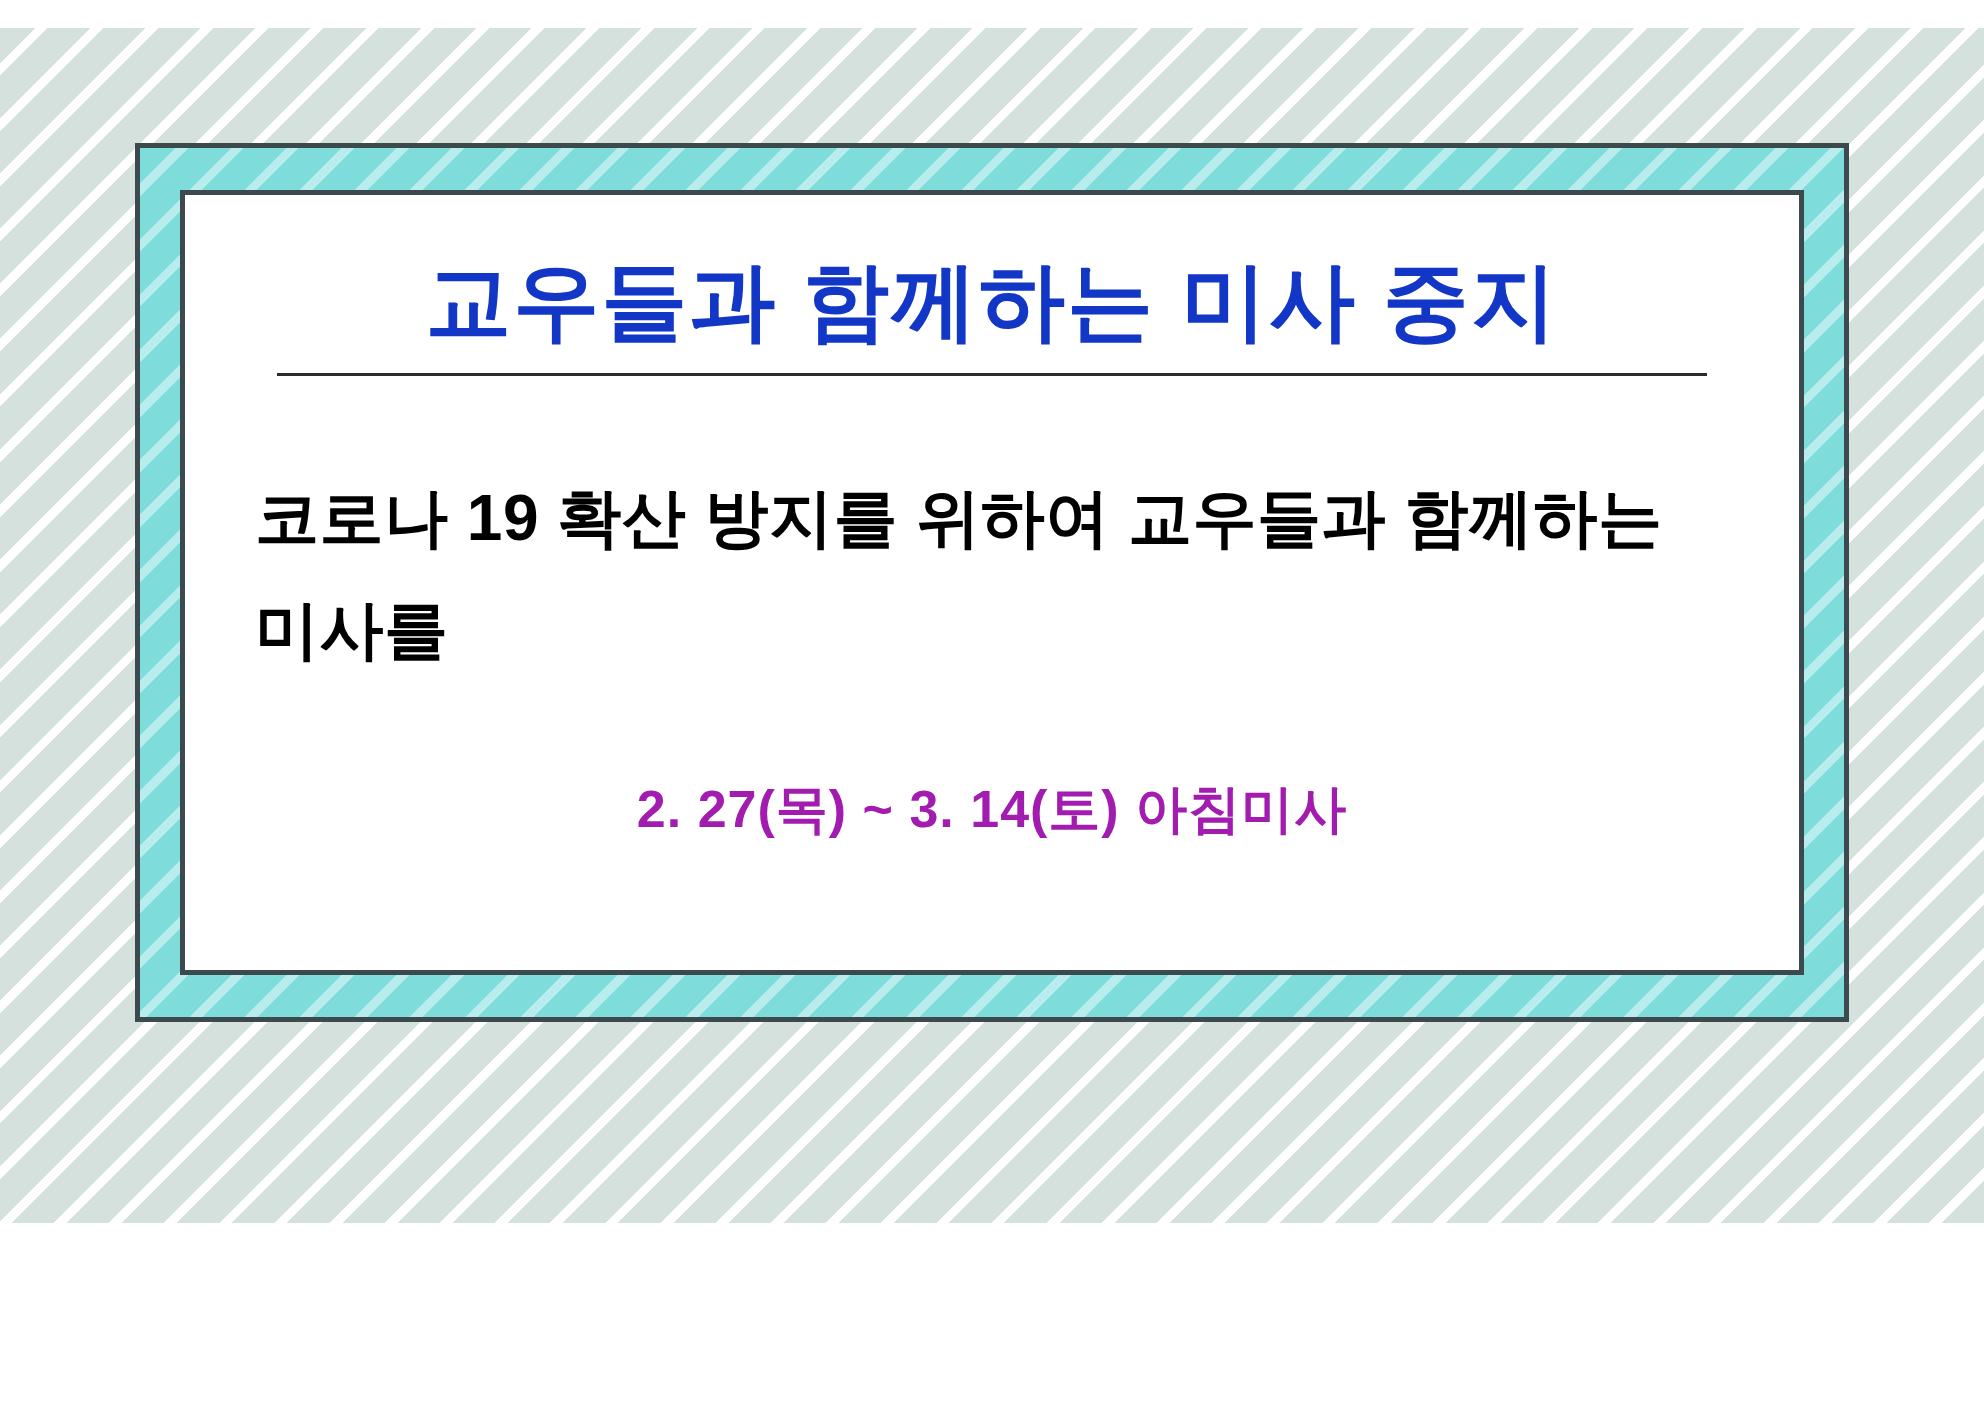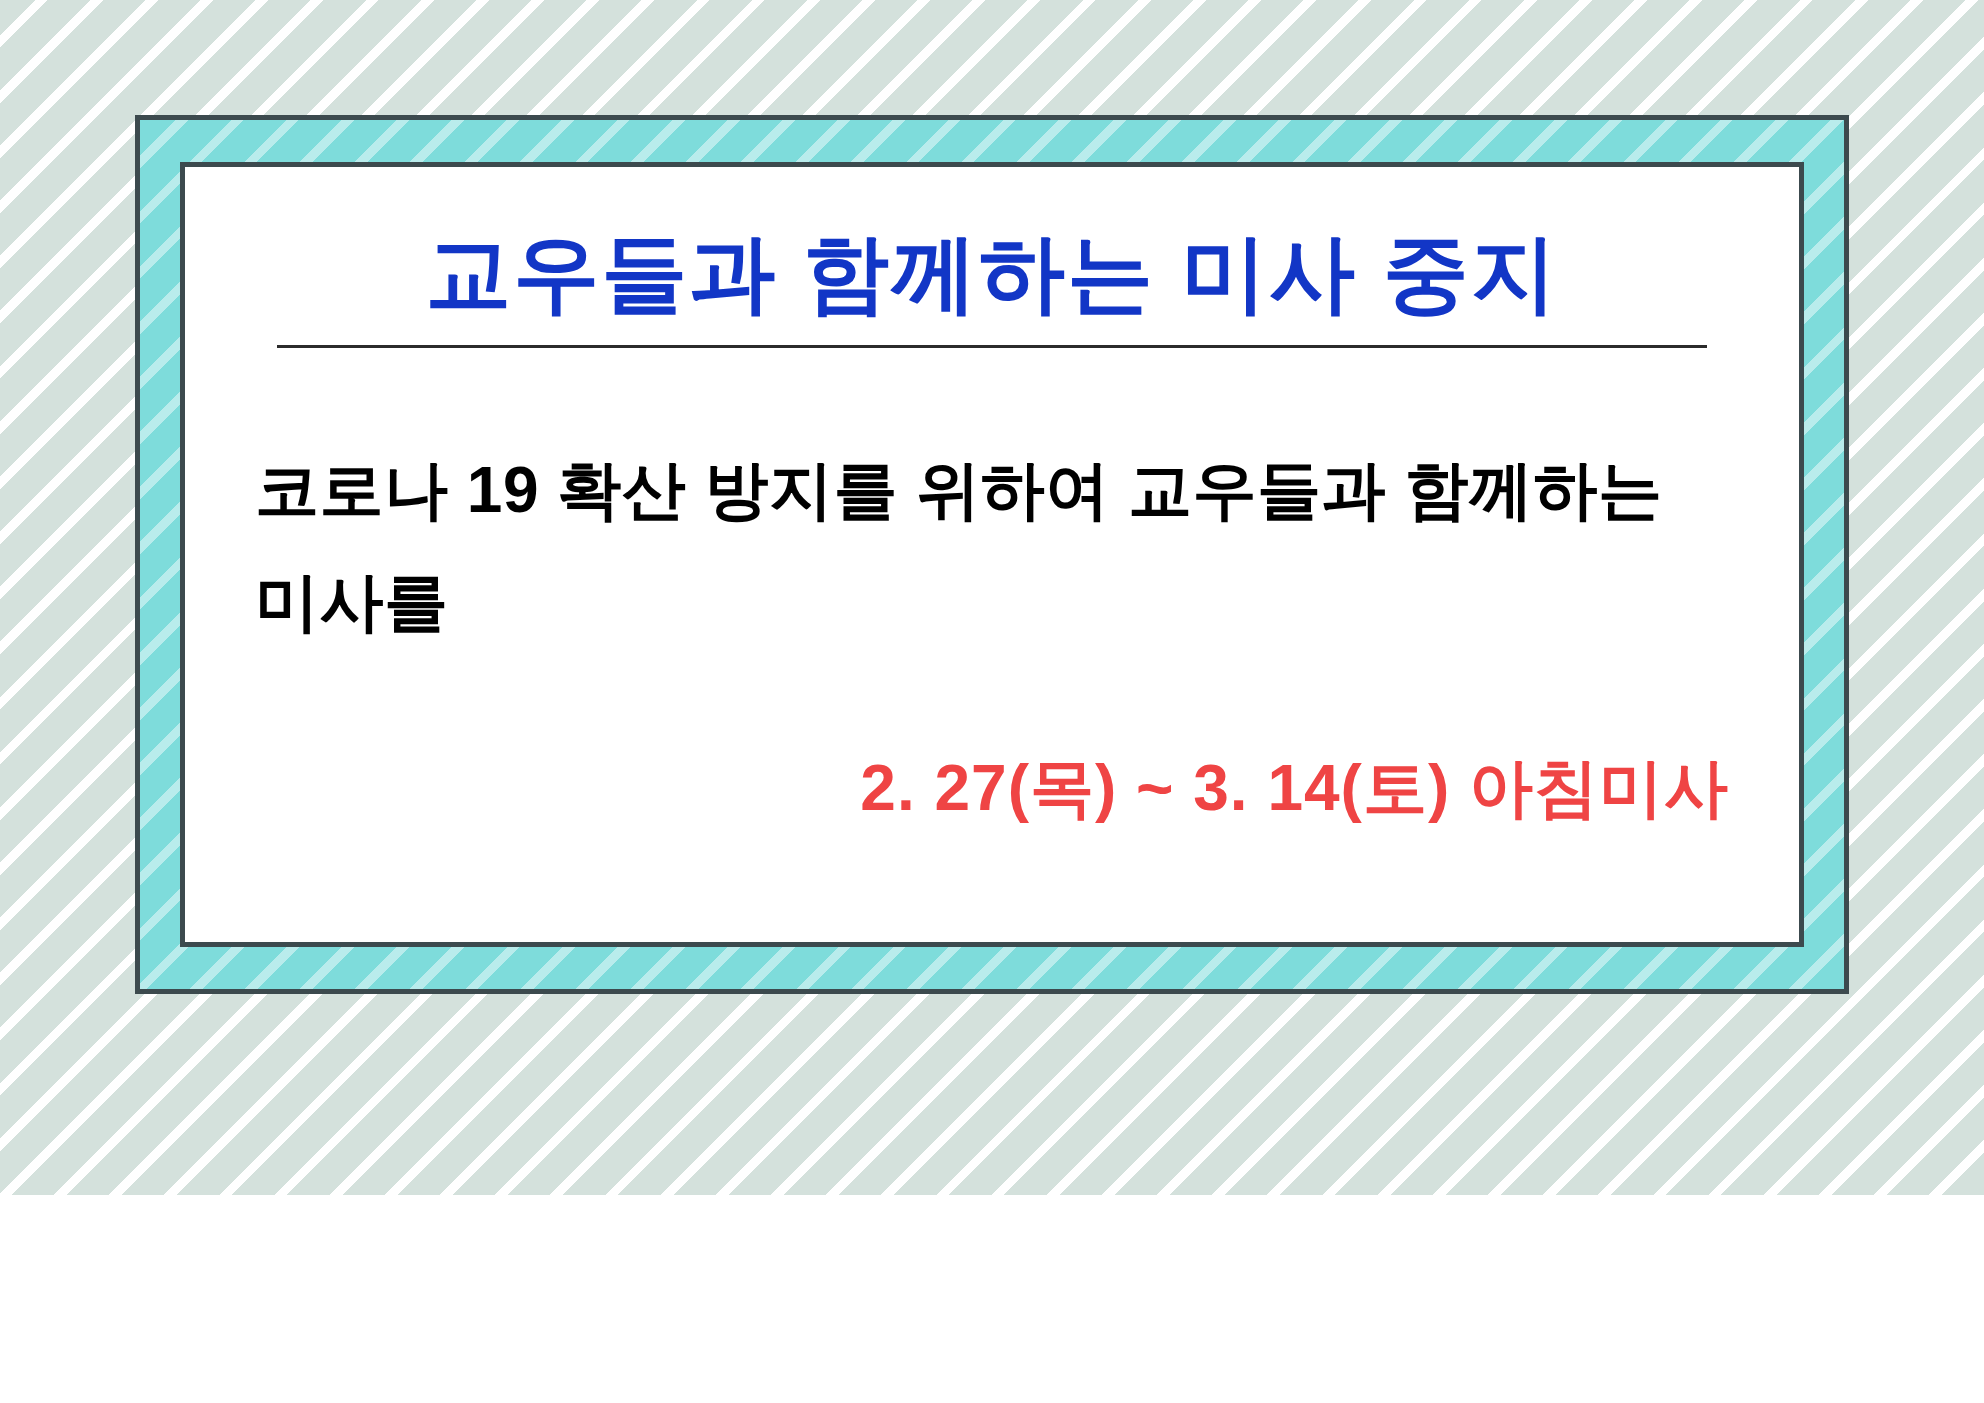--- a/index.html
+++ b/index.html
@@ -22,20 +22,21 @@
     height: 1195px;
     box-sizing: border-box;
     background-color: #d4e1dc;
     background-image: repeating-linear-gradient(
         -45deg,
         #d4e1dc 0px,
         #d4e1dc 30px,
         #ffffff 30px,
         #ffffff 39px
     );
+    margin-top: 28px;
   }
 
   
   .outer-frame {
     position: absolute;
     left: 135px;
     top: 115px;
     width: 1714px;
     height: 879px;
     box-sizing: border-box;
@@ -102,26 +103,26 @@
     text-align: left;
   }
 
   .poster-body .body-line {
     display: block;
   }
 
   
   .poster-schedule {
     margin: 92px 0 0 0;
-    color: #ef4444;
-    font-size: 64px;
+    color: #a21caf;
+    font-size: 52px;
     font-weight: 700;
     letter-spacing: 1px;
     line-height: 1.2;
-    text-align: right;
+    text-align: center;
     white-space: nowrap;
   }
 </style>
 </head>
 <body>
 
 <div id="poster-root">
 
   <div class="outer-frame">
 

